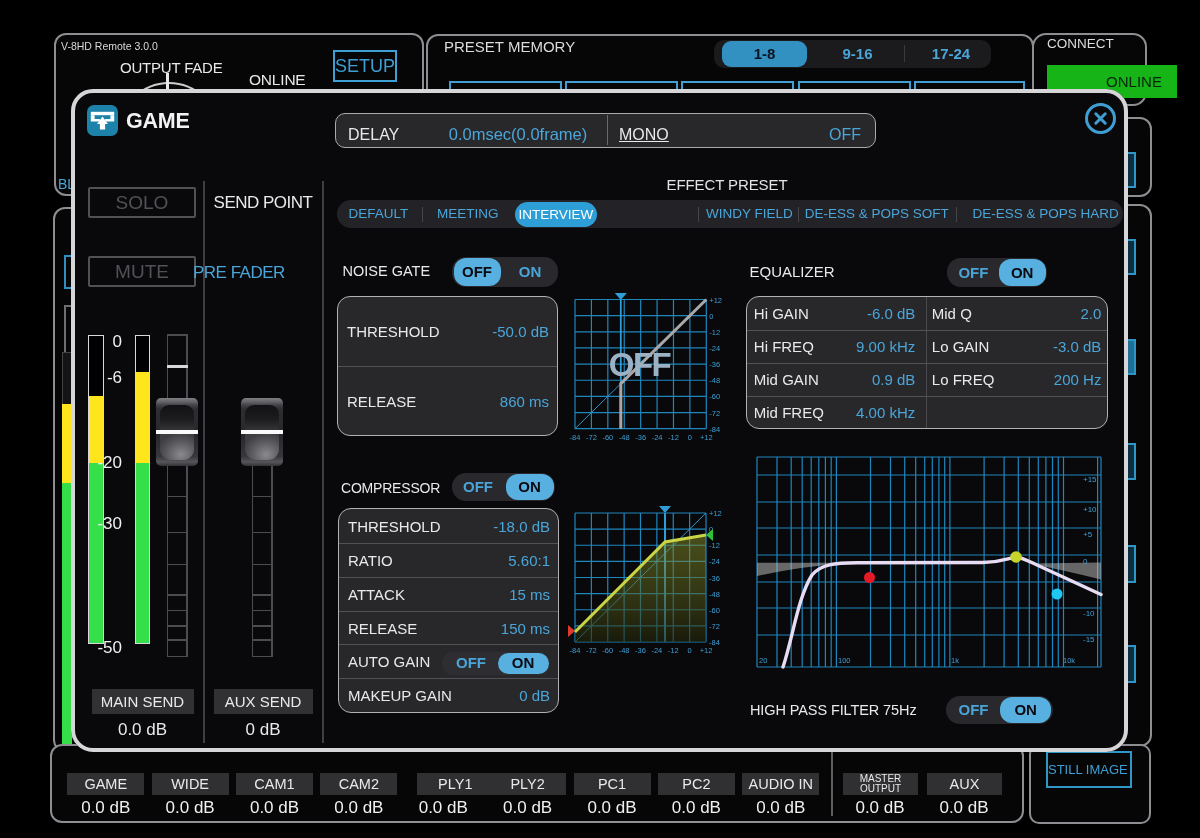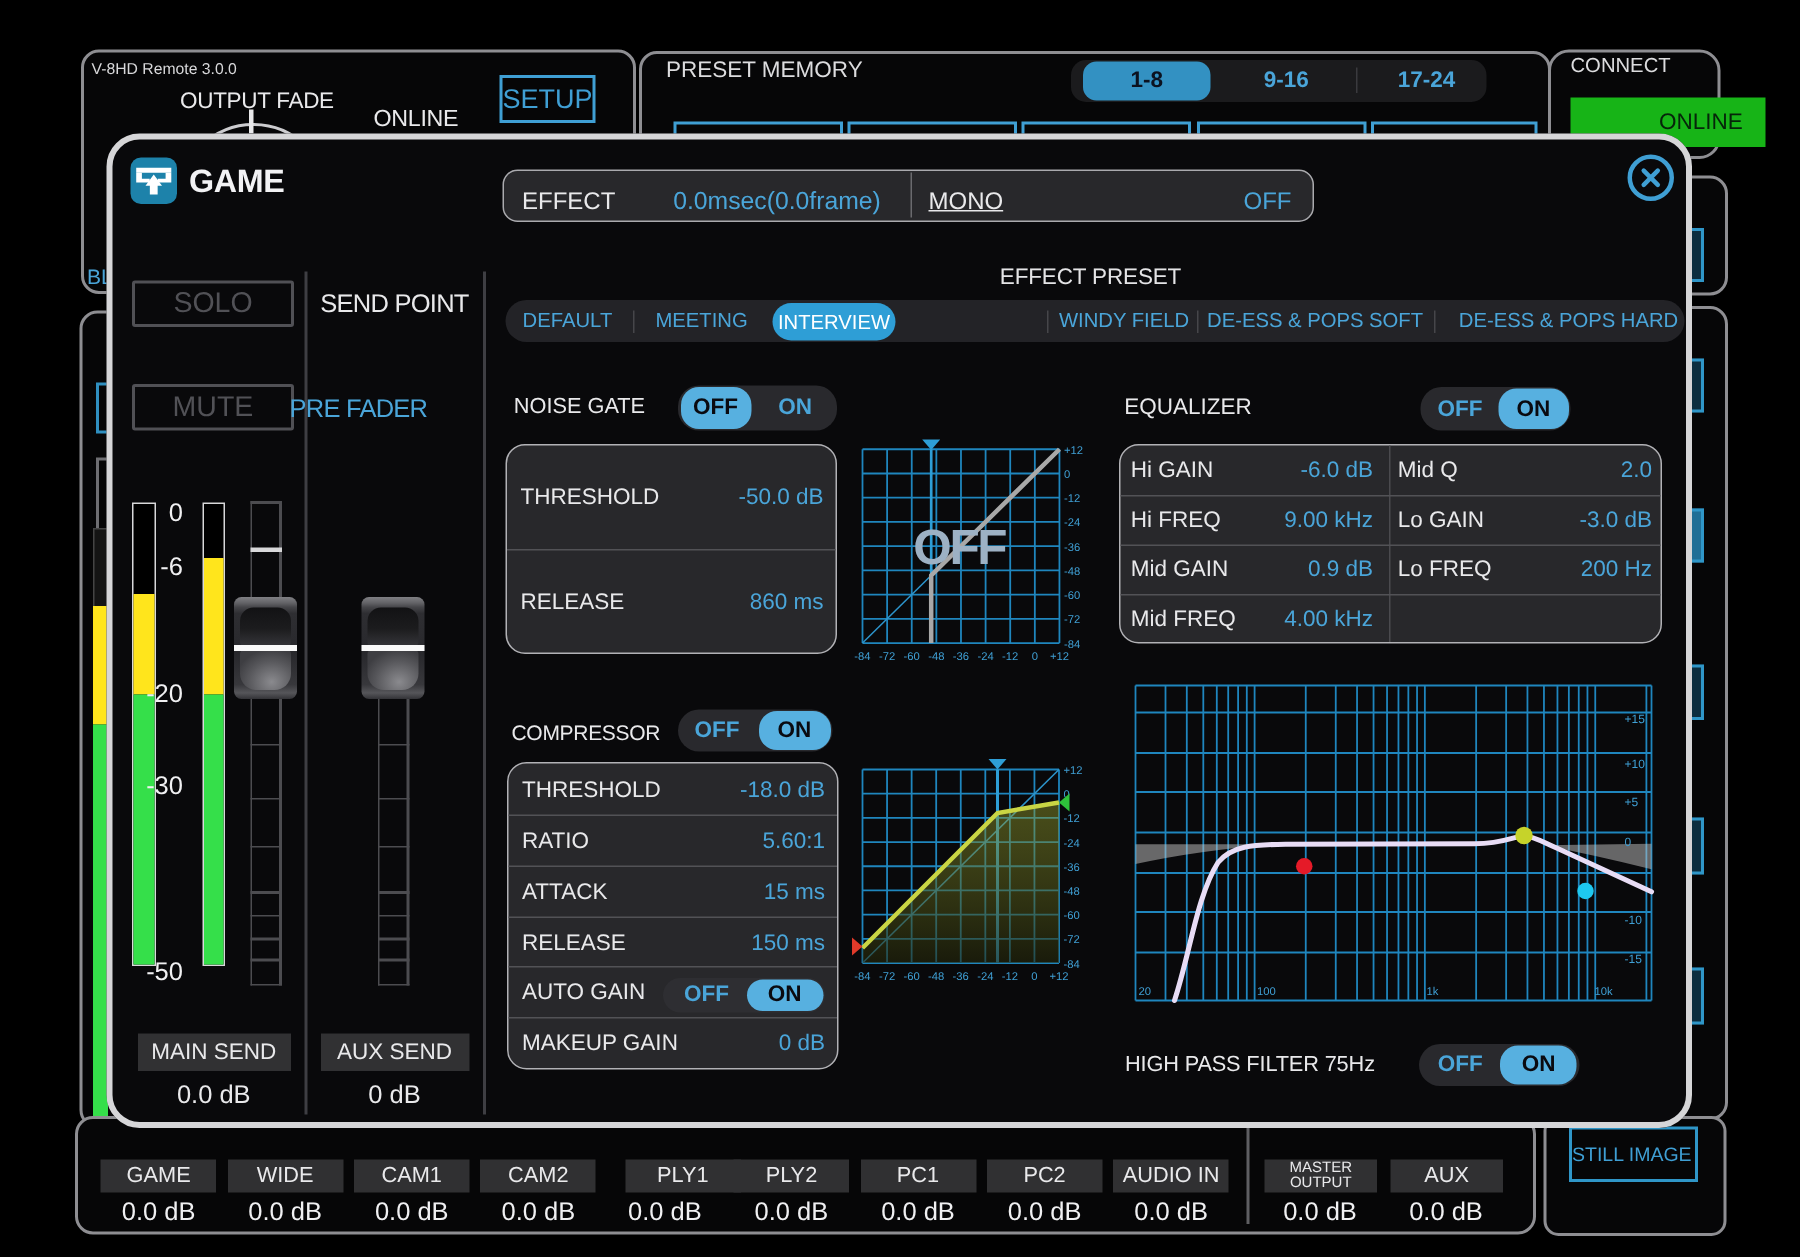--- a/index.html
+++ b/index.html
@@ -108,21 +108,21 @@
       <path fill="#fff" d="M3.8 6.8 H27.2 V10.2 H3.8 Z"></path>
       <path fill="#fff" d="M3.8 10.2 V16.6 H12.8 V14.1 H7.6 V10.2 Z"></path>
       <path fill="#fff" d="M27.2 10.2 V16.6 H18.2 V14.1 H23.4 V10.2 Z"></path>
       <path fill="#fff" d="M15.5 11.4 L21 18.9 H18.1 V24.6 H12.9 V18.9 H10 Z"></path>
     </svg>
   </div>
   <div class="abs" style="left:55px;top:20px;font-size:21.5px;font-weight:bold;color:#f2f2f4;letter-spacing:-0.2px;">GAME</div>
 
   <div class="abs" style="left:264px;top:24px;width:539px;height:33.5px;background:#28282b;border:1.5px solid #aaaaae;border-radius:10px;"></div>
   <div class="abs" style="left:535.7px;top:26px;width:1px;height:30px;background:#6a6a6e;"></div>
-  <div class="abs wt" style="left:277px;top:37px;font-size:16px;">EFFECT</div>
+  <div class="abs wt" style="left:277px;top:37px;font-size:16px;">DELAY</div>
   <div class="abs blue" style="left:347px;top:36.5px;width:200px;font-size:16.5px;text-align:center;">0.0msec(0.0frame)</div>
   <div class="abs wt" style="left:548px;top:37px;font-size:16px;text-decoration:underline;">MONO</div>
   <div class="abs blue" style="left:690px;top:37px;width:100px;font-size:16px;text-align:right;">OFF</div>
 
   <div class="abs" style="left:1013.5px;top:14px;width:25px;height:25px;border:3px solid #3f9fd4;border-radius:50%;">
     <svg width="25" height="25" viewBox="0 0 25 25">
       <path stroke="#3f9fd4" stroke-width="3" stroke-linecap="round" d="M7.8 7.8 L17.2 17.2 M17.2 7.8 L7.8 17.2"></path>
     </svg>
   </div>
 

